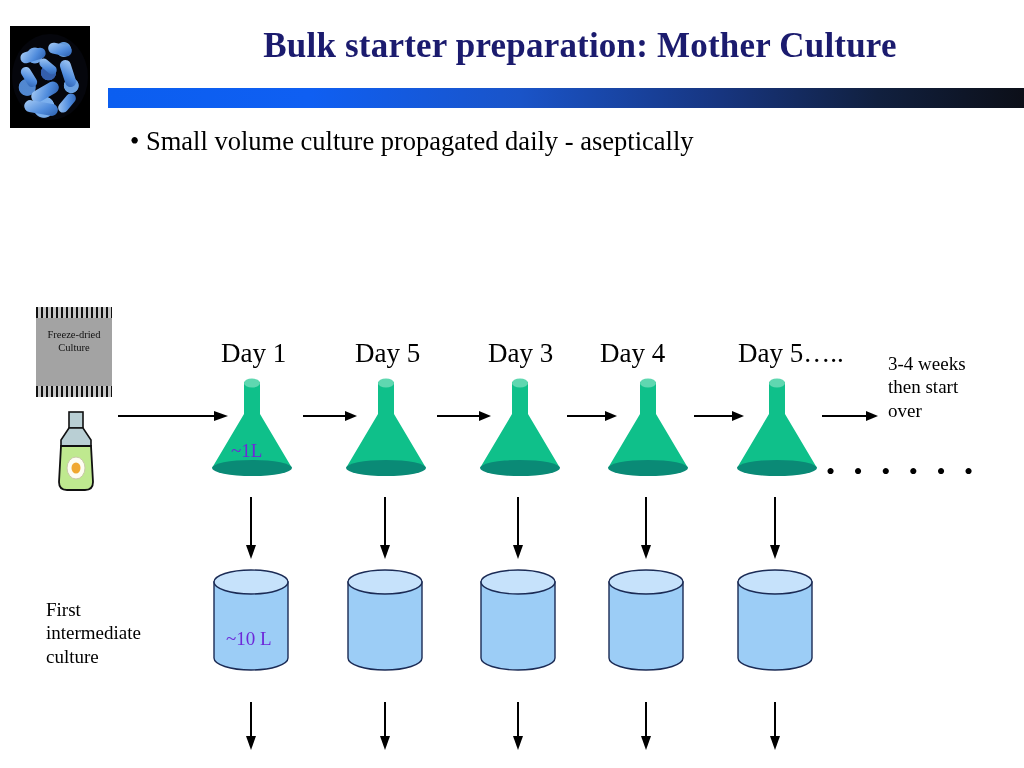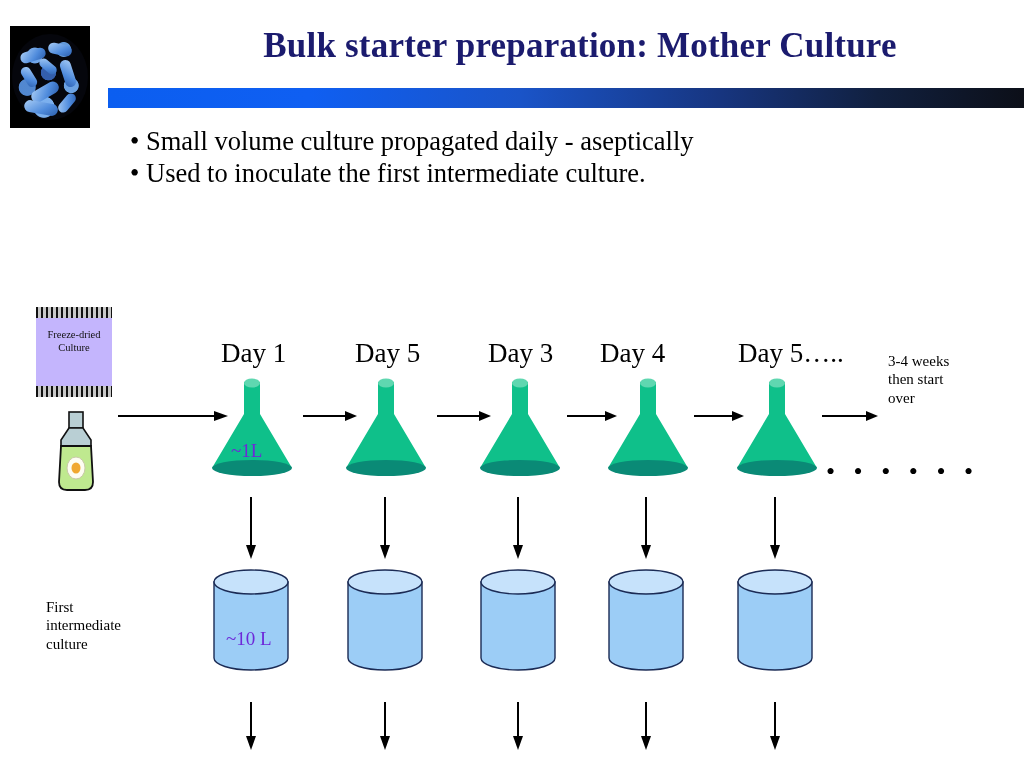--- a/index.html
+++ b/index.html
@@ -102,32 +102,32 @@
     white-space: nowrap;
   }
   .vol-label {
     position: absolute;
     font-size: 19px;
     color: #6d28d9;
     white-space: nowrap;
   }
   .side-note {
     position: absolute;
-    font-size: 15px;
+    font-size: 19px;
     line-height: 1.23;
   }
 
   
   #sachet {
     position: absolute;
     left: 36px;
     top: 307px;
     width: 76px;
     height: 90px;
-    background: #c4b5fd;
+    background: #a3a3a3;
   }
   #sachet .crimp {
     position: absolute;
     left: 0;
     width: 76px;
     height: 11px;
     background: repeating-linear-gradient(to right,
       #111 0 2px, #c9c9c9 2px 5px);
   }
   #sachet .crimp.top { top: 0; }
@@ -178,23 +178,20 @@
   </div>
 </div>
 
 <div id="slide-title">Bulk starter preparation: Mother Culture</div>
 <div id="header-bar"></div>
 
 <div id="bullet-list">
   <div class="bullet-row">
     <span class="dot">•</span><span>Small volume culture propagated daily - aseptically</span>
   </div>
-  <div class="bullet-row">
-    <span class="dot">•</span><span>Used to inoculate the first intermediate culture.</span>
-  </div>
 </div>
 
 <div id="sachet">
   <div class="crimp top"></div>
   <div class="crimp bot"></div>
   <div class="sachet-text">
     <div>Freeze-dried</div>
     <div>Culture</div>
   </div>
 </div>

